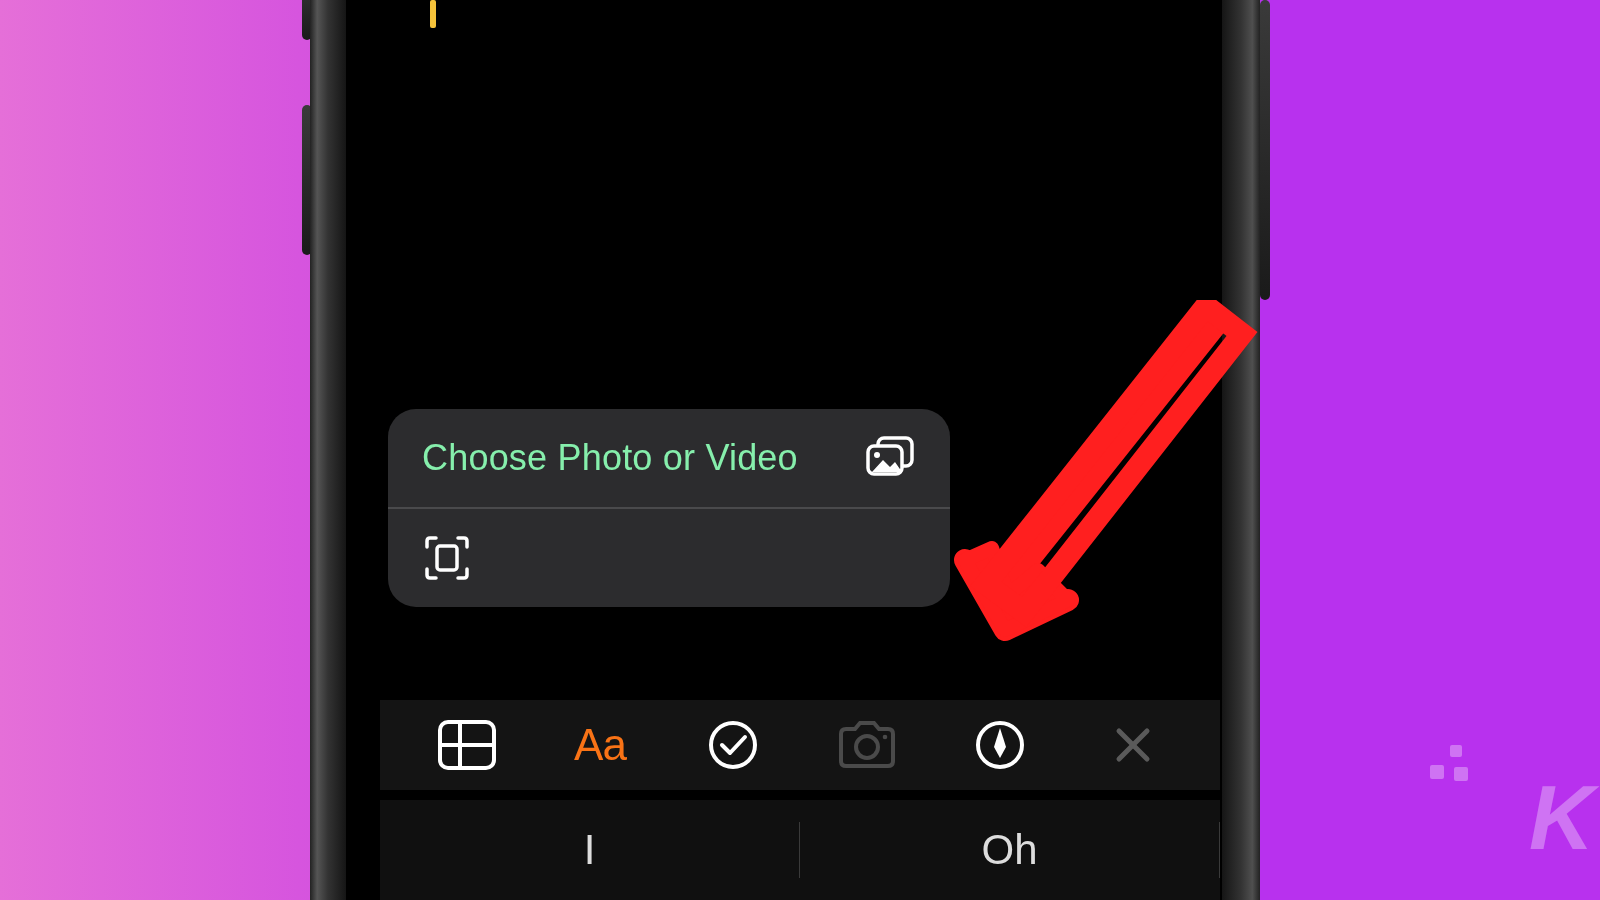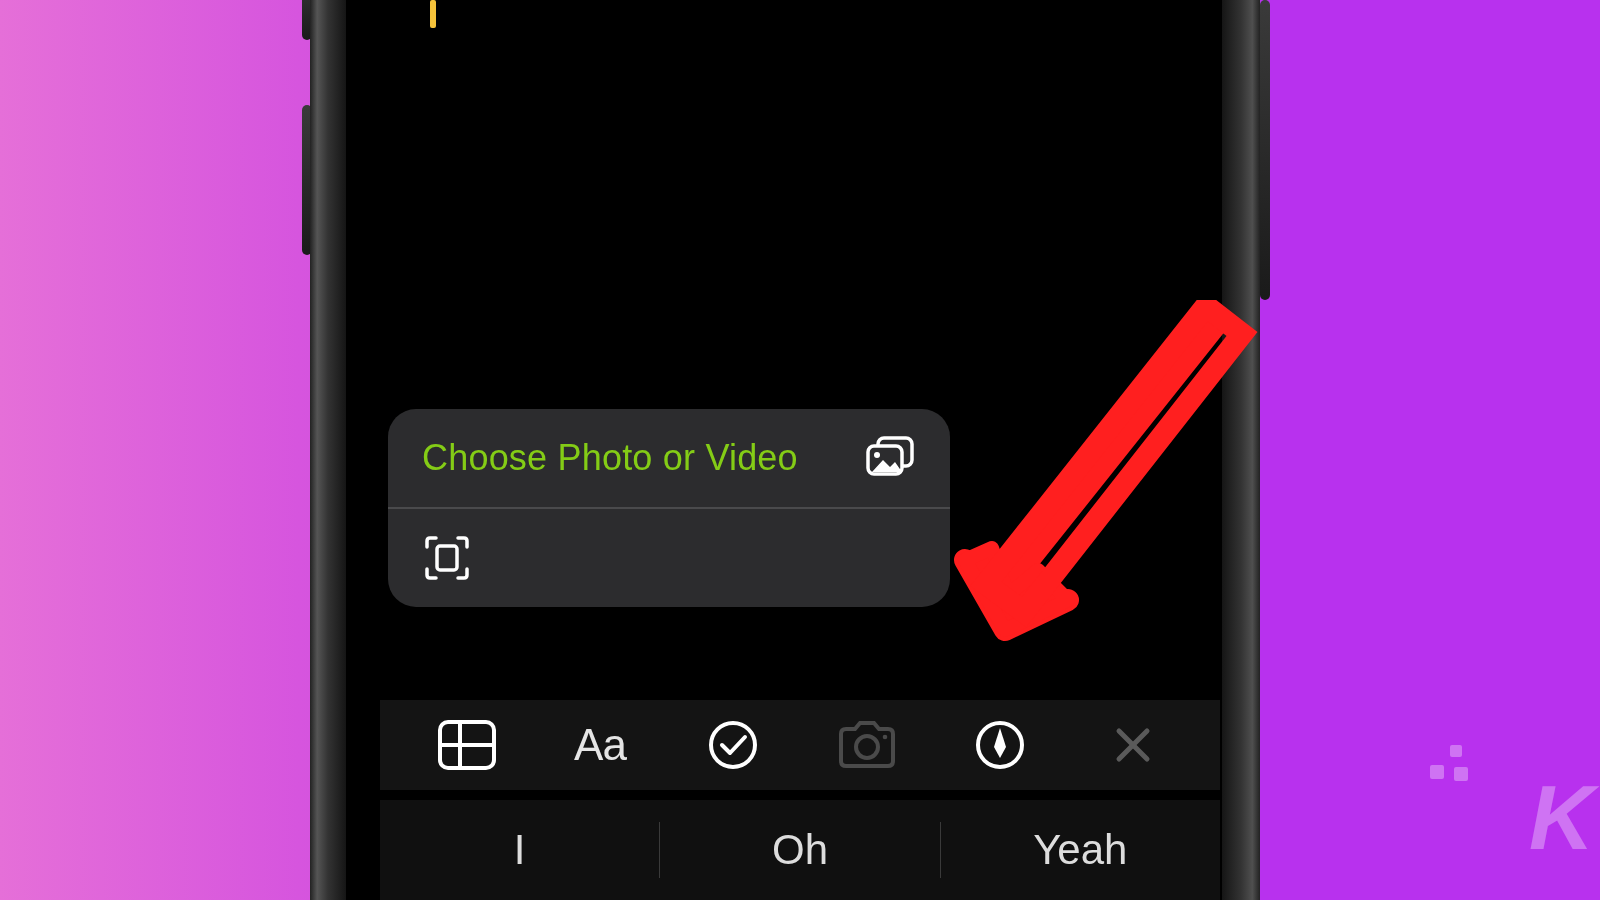--- a/index.html
+++ b/index.html
@@ -79,21 +79,21 @@
       overflow: hidden;
       display: flex;
       flex-direction: column;
     }
     .menu-row {
       display: flex;
       align-items: center;
       justify-content: space-between;
       padding: 0 34px;
       height: 98px;
-      color: #84cc16;
+      color: #86efac;
       font-size: 36px;
       font-weight: 400;
       letter-spacing: 0.2px;
     }
     .menu-sep {
       height: 1px;
       background: #4a4a4c;
       margin-left: 0;
     }
     .menu-row .icon {
@@ -117,21 +117,21 @@
       align-items: center;
       justify-content: space-around;
       padding: 0 20px;
     }
     .tool {
       width: 60px;
       height: 60px;
       display: flex;
       align-items: center;
       justify-content: center;
-      color: #e5e5e5;
+      color: #f97316;
     }
     .tool.dim { color: #4a4a4a; }
     .aa-text { font-size: 44px; font-weight: 400; letter-spacing: -1px; }
 
     
     .suggestions {
       position: absolute;
       left: 0;
       right: 0;
       top: 800px;
@@ -263,21 +263,20 @@
         <line x1="34" y1="6" x2="6" y2="34" stroke="#5a5a5a" stroke-width="5" stroke-linecap="round"></line>
       </svg>
     </div>
   </div>
 
   <div class="suggestions">
     <div class="sugg">I</div>
     <div class="sugg-sep"></div>
     <div class="sugg">Oh</div>
     <div class="sugg-sep"></div>
-    <div class="sugg">Yeah</div>
   </div>
 
 </div>
 
 <svg class="arrow-svg" width="320" height="400" viewBox="0 0 320 400">
   <g fill="none" stroke="#ff1f1f" stroke-width="22" stroke-linejoin="round" stroke-linecap="round">
     <line x1="270" y1="20" x2="55" y2="290"></line>
     <path d="M15 260 L55 330 L118 300" fill="none"></path>
     <path d="M15 260 L55 330 L118 300 L88 270 L58 295 L42 248 Z" fill="#ff1f1f" stroke-width="14"></path>
   </g>

